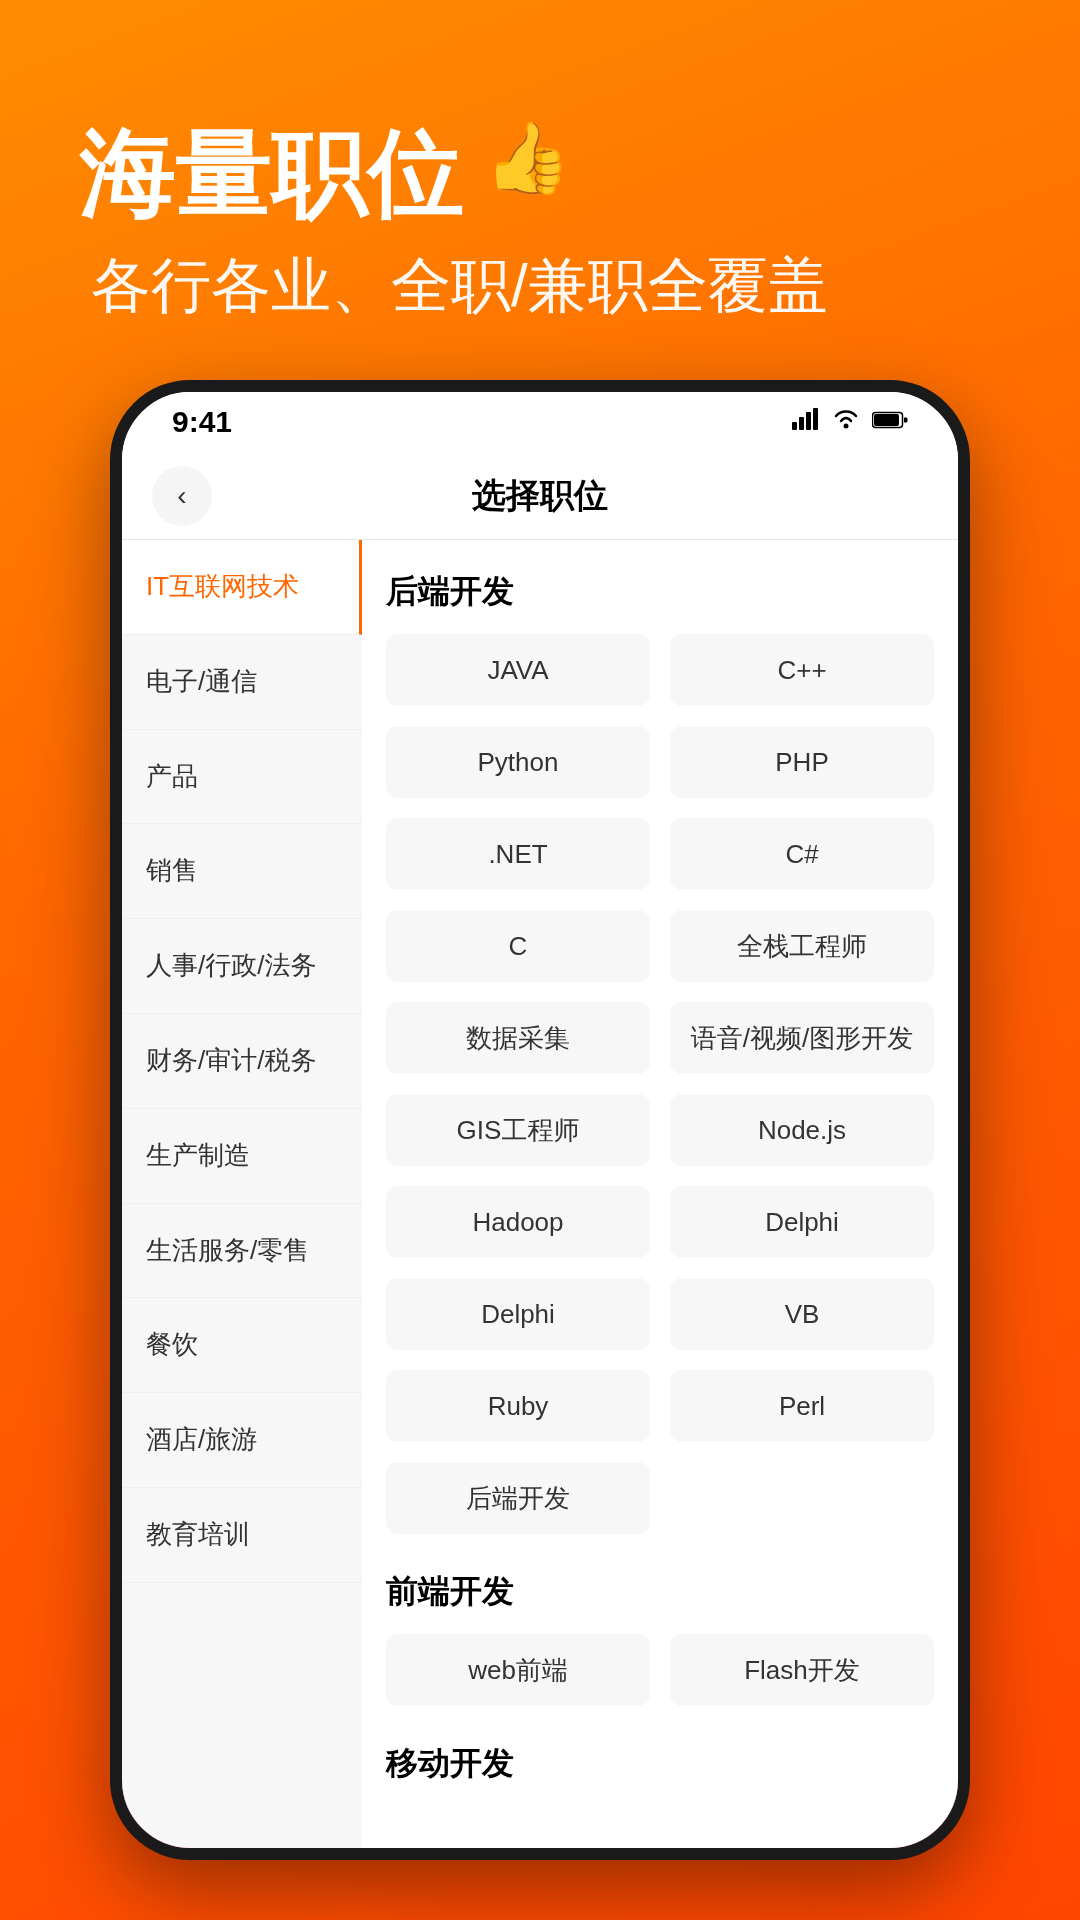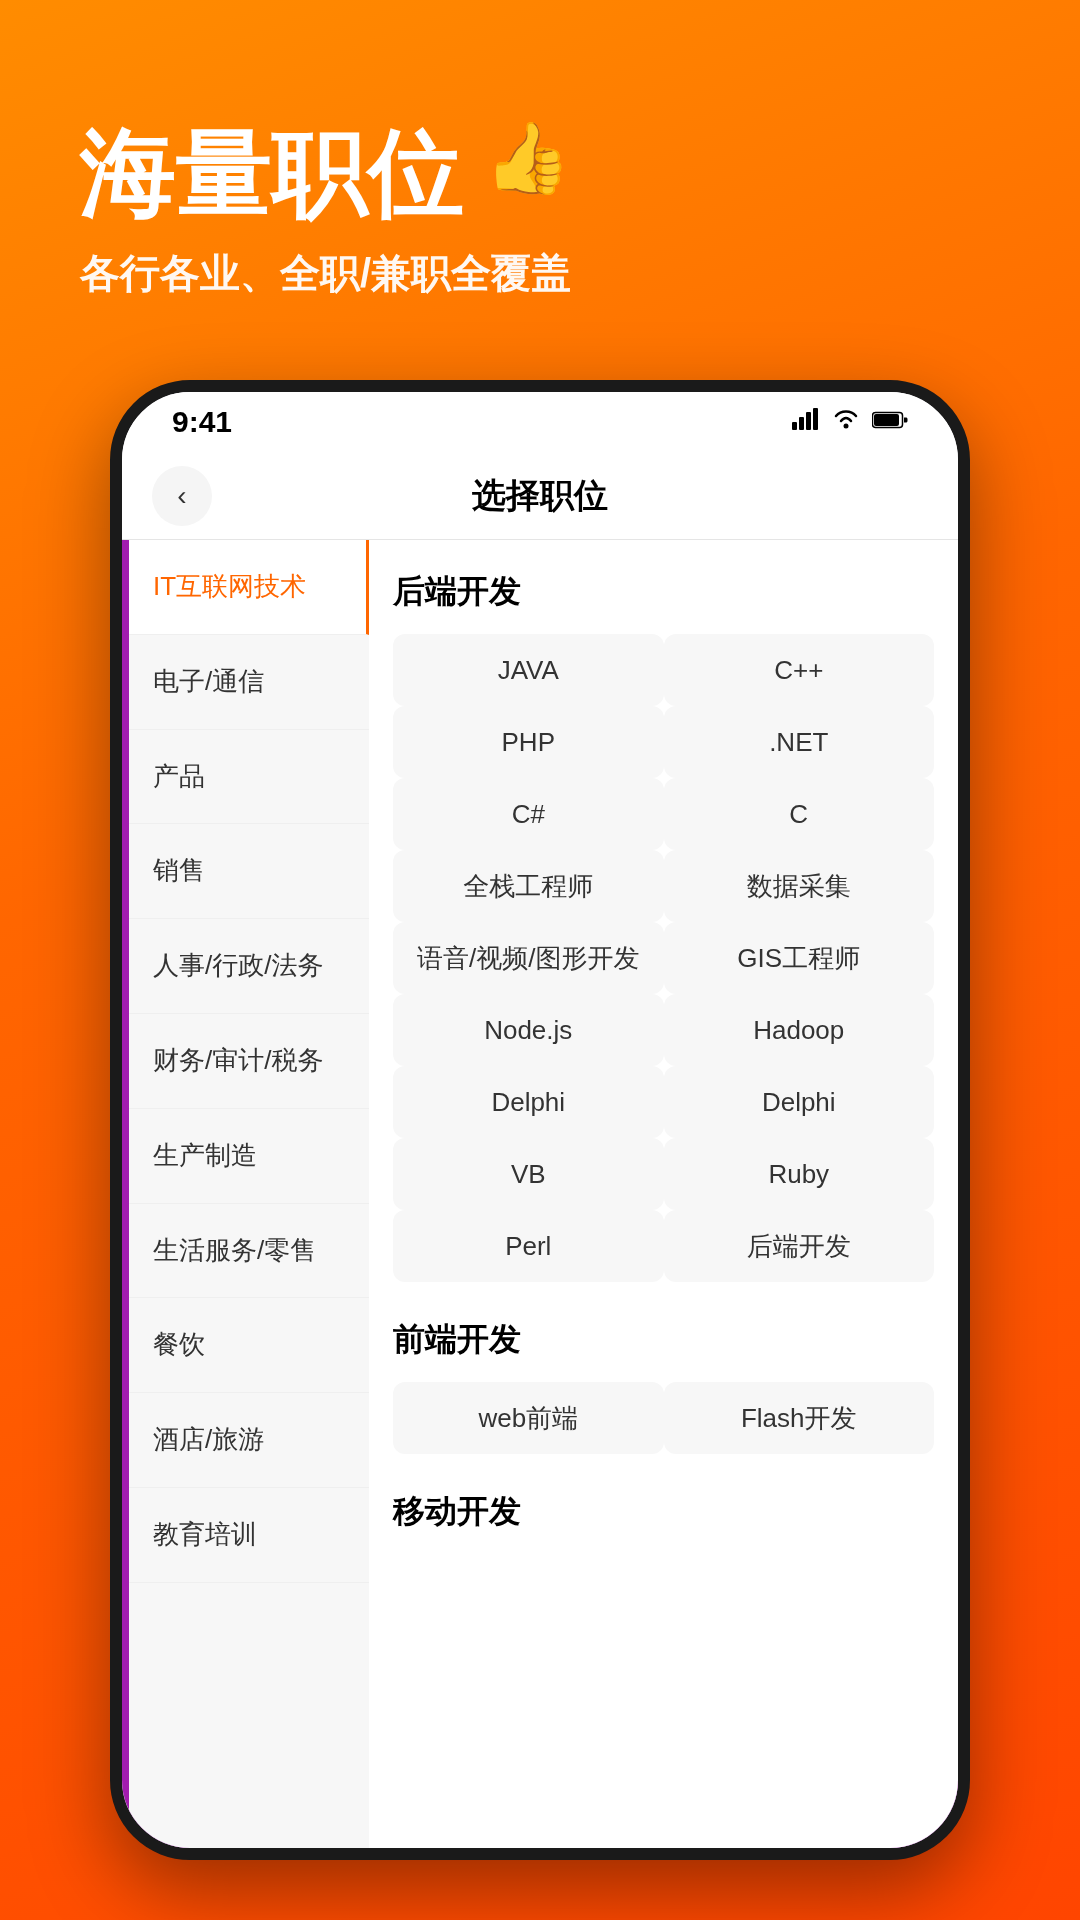--- a/index.html
+++ b/index.html
@@ -23,24 +23,25 @@
       font-weight: 900;
       line-height: 1.1;
       display: flex;
       gap: 20px;
     }
     .hero-title .thumb-icon {
       font-size: 70px;
       display: inline-block;
     }
     .hero-subtitle {
-      font-size: 40px;
-      font-weight: 700;
+      font-size: 60px;
+      font-weight: 400;
       margin-top: 20px;
       opacity: 0.95;
+      margin-left: 11px;
     }
 
     
     .phone-frame {
       position: absolute;
       top: 380px;
       left: 50%;
       transform: translateX(-50%);
       width: 860px;
       height: 1480px;
@@ -102,22 +103,21 @@
     .nav-title {
       font-size: 34px;
       font-weight: 600;
       color: #000;
     }
 
     
     .content {
       display: flex;
       height: calc(100% - 148px);
-      background: #a21caf;
-      padding-left: 7px;
+      background: #be185d;
     }
 
     
     .sidebar {
       width: 240px;
       background: #f7f7f7;
       overflow-y: auto;
       flex-shrink: 0;
     }
     .sidebar::-webkit-scrollbar { display: none; }
@@ -148,21 +148,21 @@
     .section-title {
       font-size: 32px;
       font-weight: 700;
       color: #000;
       padding: 30px 0 20px 0;
     }
 
     .grid-container {
       display: grid;
       grid-template-columns: 1fr 1fr;
-      gap: 0;
+      gap: 20px;
       margin-bottom: 6px;
     }
 
     .grid-item {
       background: #f7f7f7;
       border-radius: 12px;
       height: 72px;
       display: flex;
       align-items: center;
       justify-content: center;
@@ -235,20 +235,21 @@
       <div class="sidebar-item">酒店/旅游</div>
       <div class="sidebar-item">教育培训</div>
     </div>
 
     <div class="right-content">
 
       <div class="section-title">后端开发</div>
       <div class="grid-container">
         <div class="grid-item">JAVA</div>
         <div class="grid-item">C++</div>
+        <div class="grid-item">Python</div>
         <div class="grid-item">PHP</div>
         <div class="grid-item">.NET</div>
         <div class="grid-item">C#</div>
         <div class="grid-item">C</div>
         <div class="grid-item">全栈工程师</div>
         <div class="grid-item">数据采集</div>
         <div class="grid-item">语音/视频/图形开发</div>
         <div class="grid-item">GIS工程师</div>
         <div class="grid-item">Node.js</div>
         <div class="grid-item">Hadoop</div>

